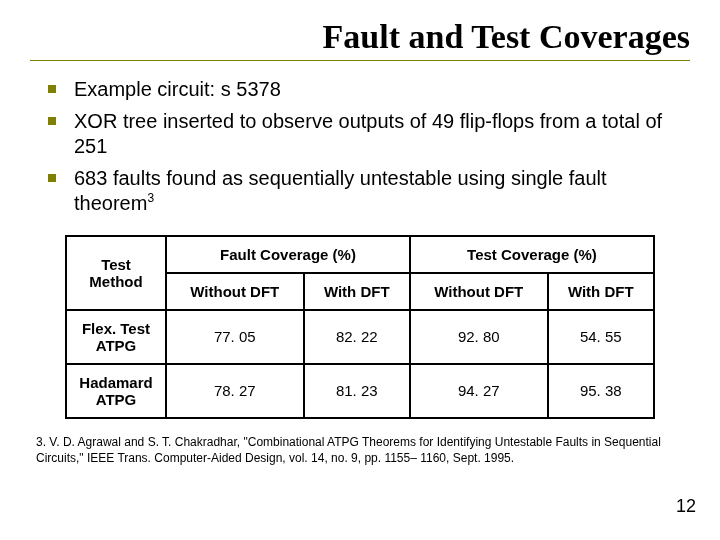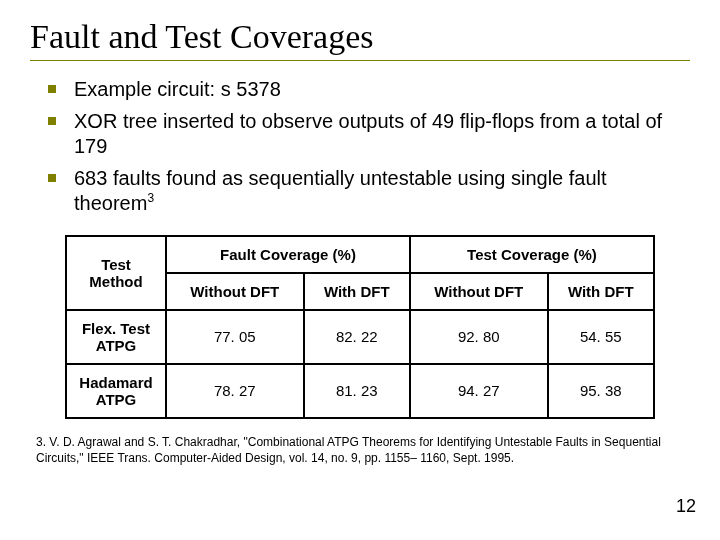--- a/index.html
+++ b/index.html
@@ -15,22 +15,23 @@
   }
   .slide {
     width: 720px;
     height: 540px;
     padding: 18px 30px 0 30px;
     position: relative;
   }
   .title {
     font-family: "Times New Roman", Times, serif;
     font-size: 34px;
-    font-weight: normal;
+    font-weight: bold;
     margin: 0 0 4px 0;
+    text-align: right;
   }
   .rule {
     border: none;
     border-top: 1px solid #808000;
     margin: 0 0 16px 0;
   }
   .bullets {
     list-style: none;
     padding: 0 10px 0 14px;
     margin: 0 0 18px 0;
@@ -81,21 +82,21 @@
 </head>
 <body>
 
 <div class="slide">
 
   <h1 class="title">Fault and Test Coverages</h1>
   <hr class="rule">
 
   <ul class="bullets">
     <li>Example circuit: s 5378</li>
-    <li>XOR tree inserted to observe outputs of 49 flip-flops from a total of 179</li>
+    <li>XOR tree inserted to observe outputs of 49 flip-flops from a total of 251</li>
     <li>
       <span>683 faults found as sequentially untestable using single fault theorem</span><sup>3</sup>
     </li>
   </ul>
 
   <table class="tbl">
     <tbody>
         <tr>
       <th rowspan="2" style="width:100px">Test Method</th>
       <th colspan="2">Fault Coverage (%)</th>

